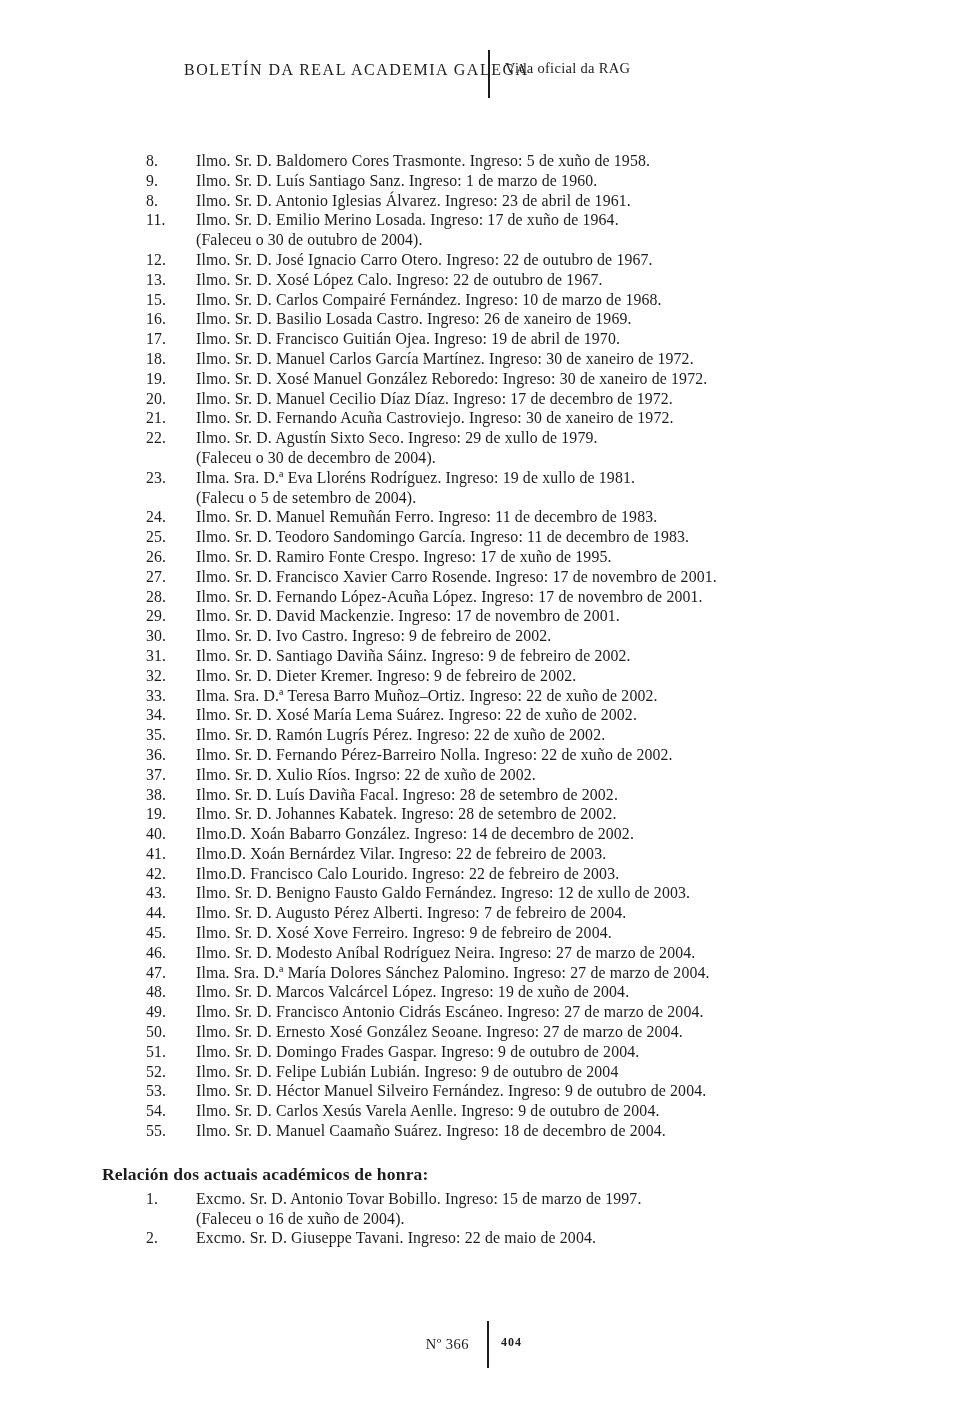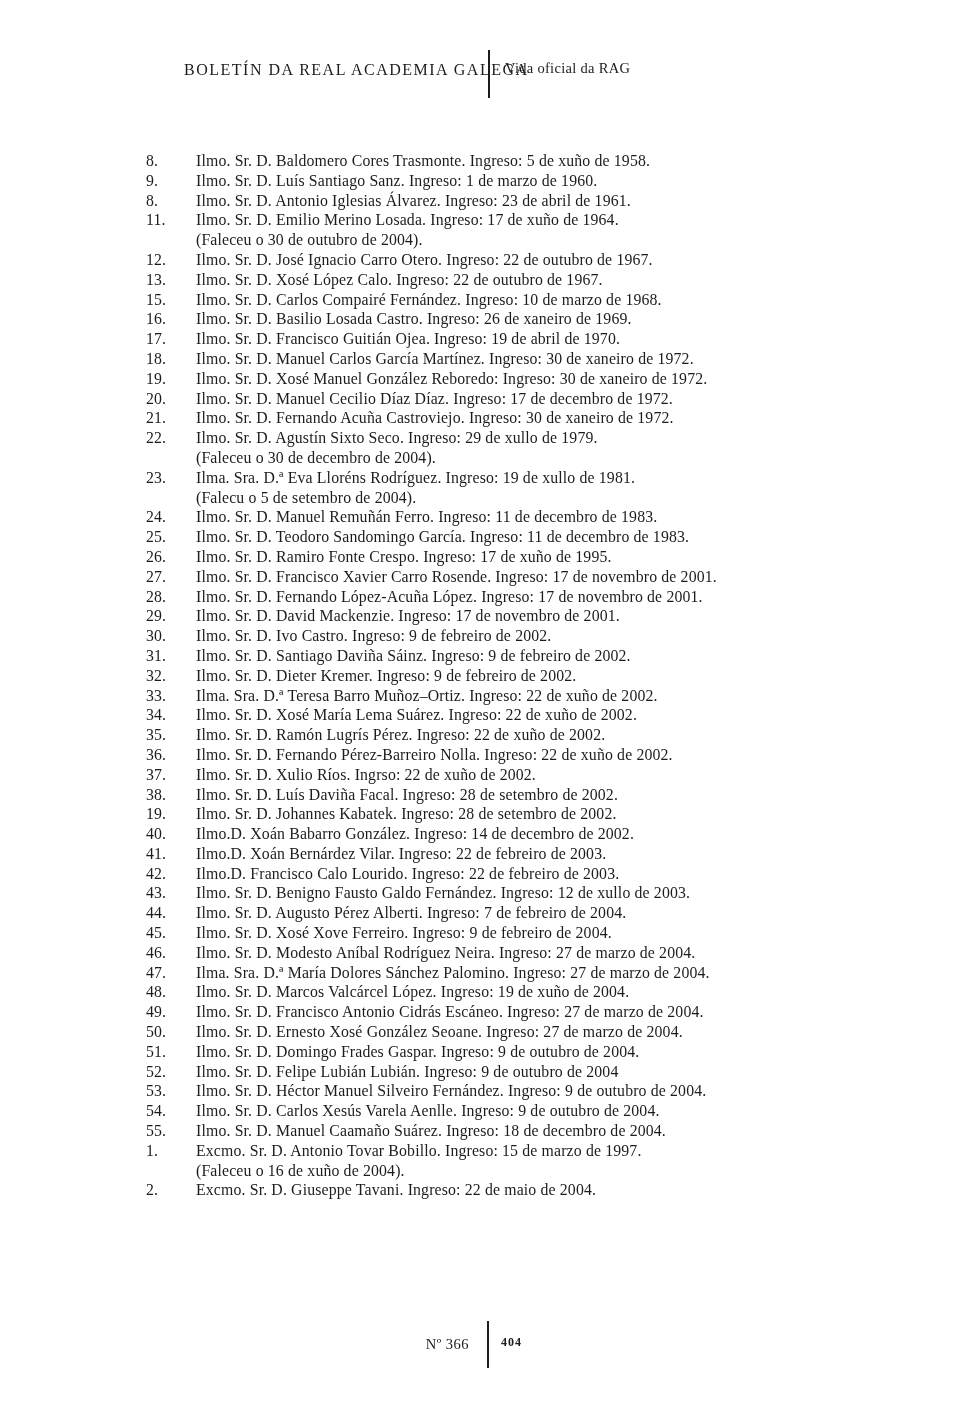--- a/index.html
+++ b/index.html
@@ -390,20 +390,21 @@
           </span>
         </div>
         <div class="row">
           <span class="num">55.</span>
           <span class="txt">
             <span class="line">Ilmo. Sr. D. Manuel Caamaño Suárez. Ingreso: 18 de decembro de 2004.</span>
           </span>
         </div>
       </div>
 
+    <div class="honra-heading">Relación dos actuais académicos de honra:</div>
 
     <div class="member-list" id="honra-list">
         <div class="row">
           <span class="num">1.</span>
           <span class="txt">
             <span class="line">Excmo. Sr. D. Antonio Tovar Bobillo. Ingreso: 15 de marzo de 1997.</span>
             <span class="line">(Faleceu o 16 de xuño de 2004).</span>
           </span>
         </div>
         <div class="row">

